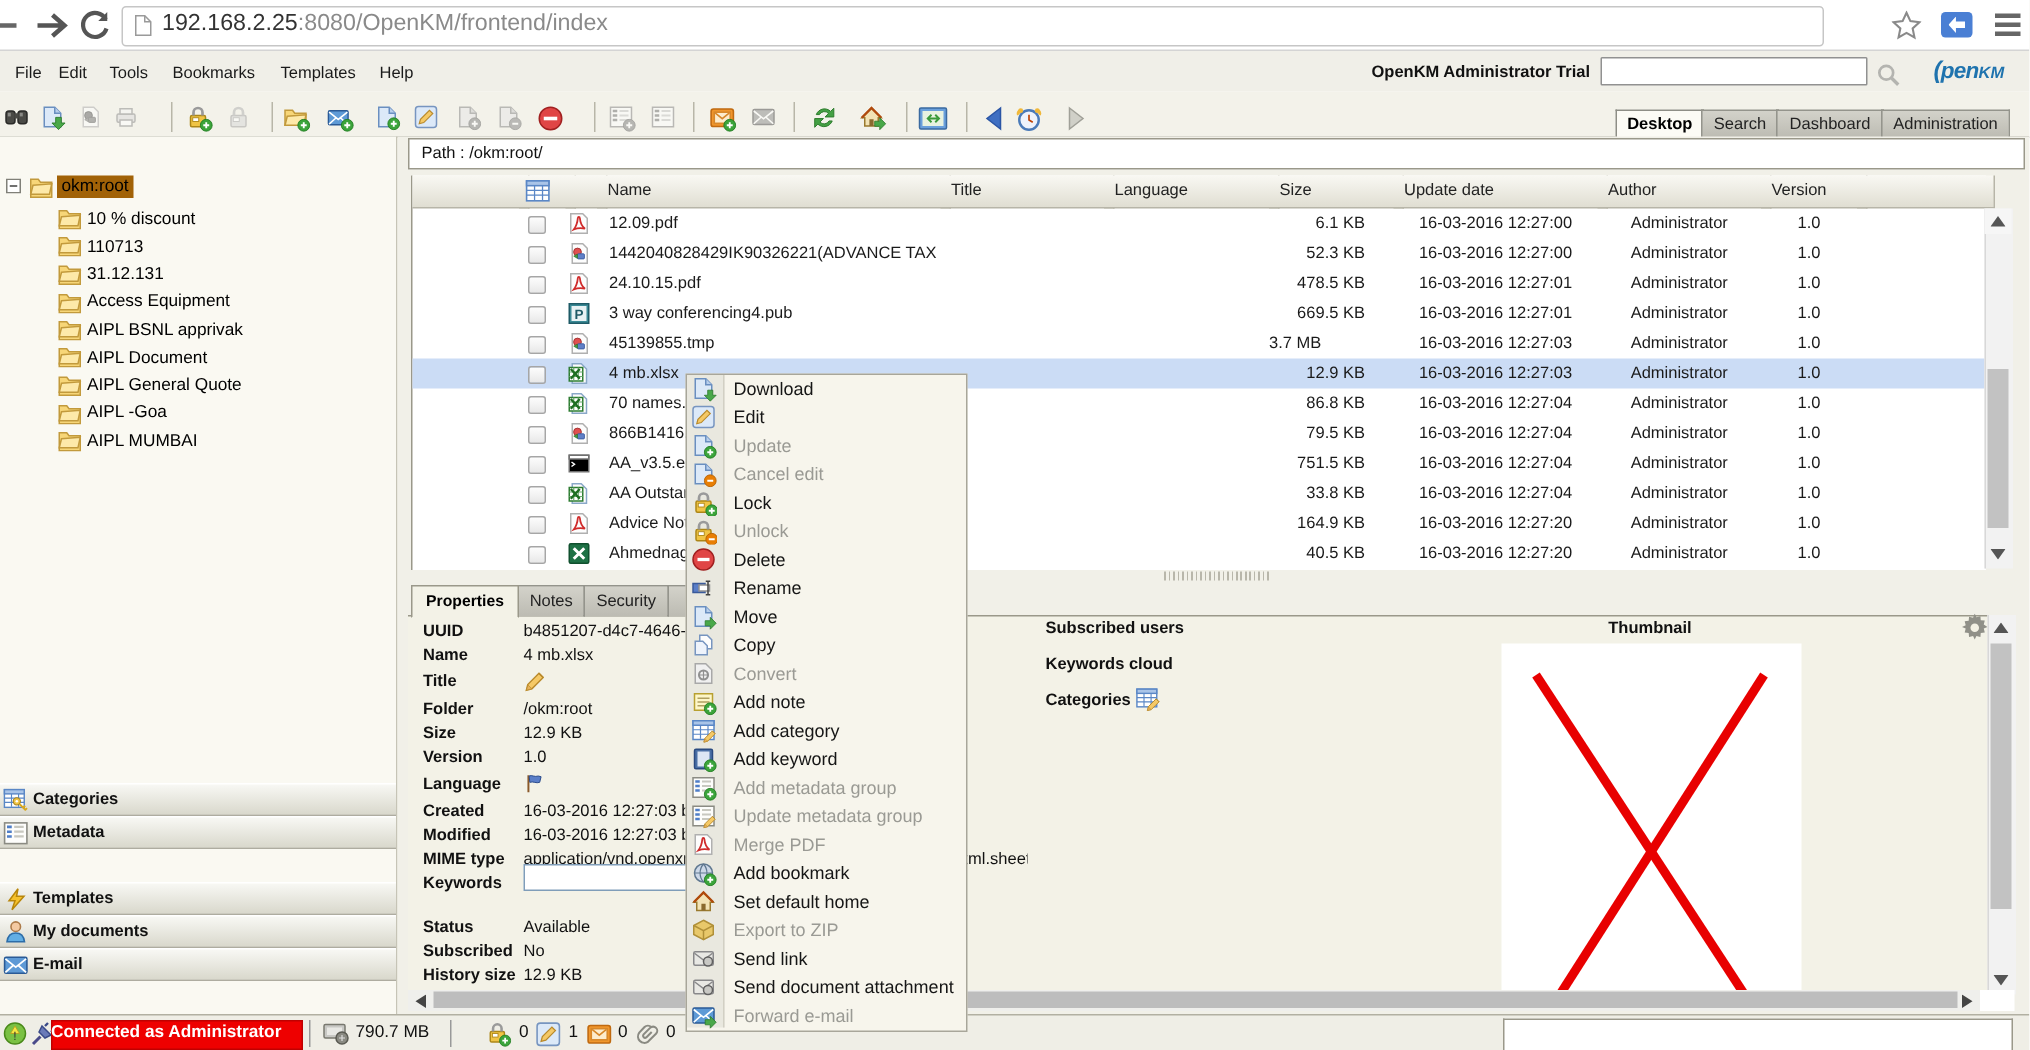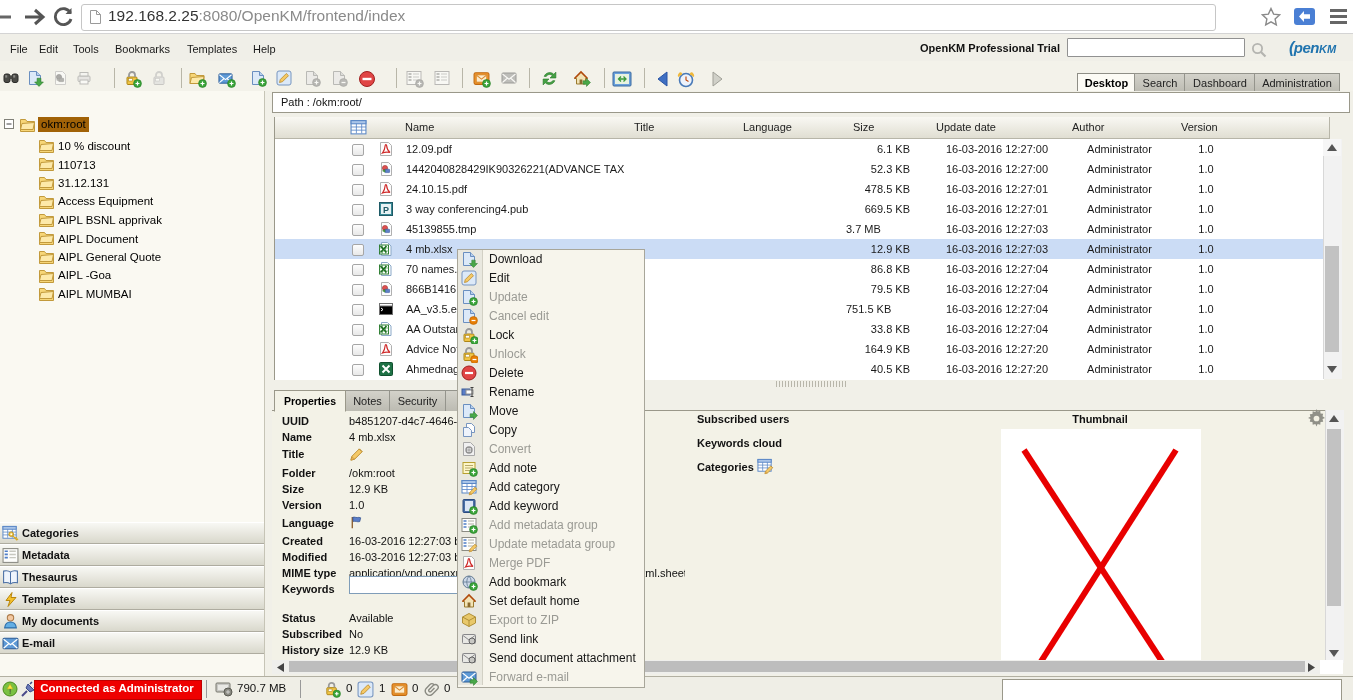--- a/index.html
+++ b/index.html
@@ -230,21 +230,21 @@
 <div class="abs" style="left:1330px;top:15px;width:17px;height:3px;background:#666"></div>
 <div class="abs" style="left:1330px;top:21px;width:17px;height:3px;background:#666"></div>
 
 <div class="abs" style="left:0;top:34px;width:1353px;height:27px;background:#f0efe8"></div>
 <div class="abs" style="left:10px;top:43px;font-size:11px;color:#1a1a1a">File</div>
 <div class="abs" style="left:39px;top:43px;font-size:11px;color:#1a1a1a">Edit</div>
 <div class="abs" style="left:73px;top:43px;font-size:11px;color:#1a1a1a">Tools</div>
 <div class="abs" style="left:115px;top:43px;font-size:11px;color:#1a1a1a">Bookmarks</div>
 <div class="abs" style="left:187px;top:43px;font-size:11px;color:#1a1a1a">Templates</div>
 <div class="abs" style="left:253px;top:43px;font-size:11px;color:#1a1a1a">Help</div>
-<div class="abs" style="left:800px;top:42px;width:260px;text-align:right;font-size:11px;font-weight:bold;color:#111">OpenKM Professional Trial</div>
+<div class="abs" style="left:800px;top:42px;width:260px;text-align:right;font-size:11px;font-weight:bold;color:#111">OpenKM Administrator Trial</div>
 <div class="abs" style="left:1067px;top:38px;width:176px;height:17px;background:#fff;border:1px solid #919191;border-radius:1px"></div>
 <svg class="abs" style="left:1251px;top:42px" width="16" height="16">
       <circle cx="6.5" cy="6.5" r="4.6" fill="none" stroke="#b4b4b0" stroke-width="1.8"></circle>
       <path d="M10 10l4.5 4.5" stroke="#b4b4b0" stroke-width="2.2"></path>
     </svg>
 <div class="abs" style="left:1289px;top:39px;width:54px;height:18px;font-size:16px;font-weight:bold;font-style:italic;color:#1f73ae;letter-spacing:-0.5px">(<span style="font-size:15px">pen</span><span style="font-size:11px;letter-spacing:0">KM</span></div>
 
 <div class="abs" style="left:0;top:61px;width:1353px;height:30px;background:#f3f2ea;border-bottom:1px solid #908e82"></div>
 <div id="toolbar">
 <svg class="abs" style="left:3px;top:70px" width="18" height="18" viewBox="0 0 18 18">
@@ -410,26 +410,20 @@
         <use href="#tableic" width="16" height="16"></use>
         <use href="#keyic" x="6" y="6" width="12" height="12"></use>
       </svg>
       <span style="position:absolute;left:22px">Categories</span>
     </div>
 <div class="abs acc" style="left:0;top:543.5px;width:264px;height:20px">
       <svg class="abs" style="left:2px;top:2px" width="17" height="17" viewBox="0 0 16 16">
         <use href="#formic"></use>
       </svg>
       <span style="position:absolute;left:22px">Metadata</span>
-    </div>
-<div class="abs acc" style="left:0;top:565.5px;width:264px;height:20px">
-      <svg class="abs" style="left:2px;top:2px" width="17" height="17" viewBox="0 0 16 16">
-        <use href="#bookic"></use>
-      </svg>
-      <span style="position:absolute;left:22px">Thesaurus</span>
     </div>
 <div class="abs acc" style="left:0;top:587.5px;width:264px;height:20px">
       <svg class="abs" style="left:3px;top:2px" width="16" height="17" viewBox="0 0 16 16">
         <path d="M9 1L3 9h4l-2 6 8-9H8z" fill="#f5c12c" stroke="#b8860b"></path>
       </svg>
       <span style="position:absolute;left:22px">Templates</span>
     </div>
 <div class="abs acc" style="left:0;top:609.5px;width:264px;height:20px">
       <svg class="abs" style="left:2px;top:2px" width="17" height="17" viewBox="0 0 16 16">
         <use href="#person"></use>
@@ -533,21 +527,21 @@
 <div class="abs" style="left:406px;top:279px;width:219px;height:20px;line-height:20px;font-size:11px;color:#1a1a1a;white-space:nowrap;overflow:hidden">866B1416.tmp</div>
 <div class="abs" style="left:846px;top:279px;width:64px;height:20px;line-height:20px;font-size:11px;color:#1a1a1a;text-align:right">79.5 KB</div>
 <div class="abs" style="left:929px;top:279px;width:136px;height:20px;line-height:20px;font-size:11px;color:#1a1a1a;text-align:center">16-03-2016 12:27:04</div>
 <div class="abs" style="left:1065px;top:279px;width:109px;height:20px;line-height:20px;font-size:11px;color:#1a1a1a;text-align:center">Administrator</div>
 <div class="abs" style="left:1174px;top:279px;width:64px;height:20px;line-height:20px;font-size:11px;color:#1a1a1a;text-align:center">1.0</div>
 <div class="abs" style="left:352px;top:304px;width:10px;height:10px;background:linear-gradient(#fdfdfd,#e8e8e8);border:1px solid #a6a6a6;border-radius:2px"></div>
 <svg class="abs" style="left:378px;top:301px" width="16" height="16" viewBox="0 0 16 16">
       <use href="#exe"></use>
     </svg>
 <div class="abs" style="left:406px;top:299px;width:219px;height:20px;line-height:20px;font-size:11px;color:#1a1a1a;white-space:nowrap;overflow:hidden">AA_v3.5.exe</div>
-<div class="abs" style="left:846px;top:299px;width:64px;height:20px;line-height:20px;font-size:11px;color:#1a1a1a;text-align:left">751.5 KB</div>
+<div class="abs" style="left:846px;top:299px;width:64px;height:20px;line-height:20px;font-size:11px;color:#1a1a1a;text-align:right">751.5 KB</div>
 <div class="abs" style="left:929px;top:299px;width:136px;height:20px;line-height:20px;font-size:11px;color:#1a1a1a;text-align:center">16-03-2016 12:27:04</div>
 <div class="abs" style="left:1065px;top:299px;width:109px;height:20px;line-height:20px;font-size:11px;color:#1a1a1a;text-align:center">Administrator</div>
 <div class="abs" style="left:1174px;top:299px;width:64px;height:20px;line-height:20px;font-size:11px;color:#1a1a1a;text-align:center">1.0</div>
 <div class="abs" style="left:352px;top:324px;width:10px;height:10px;background:linear-gradient(#fdfdfd,#e8e8e8);border:1px solid #a6a6a6;border-radius:2px"></div>
 <svg class="abs" style="left:378px;top:321px" width="16" height="16" viewBox="0 0 16 16">
       <use href="#excel"></use>
     </svg>
 <div class="abs" style="left:406px;top:319px;width:219px;height:20px;line-height:20px;font-size:11px;color:#1a1a1a;white-space:nowrap;overflow:hidden">AA Outstanding.xlsx</div>
 <div class="abs" style="left:846px;top:319px;width:64px;height:20px;line-height:20px;font-size:11px;color:#1a1a1a;text-align:right">33.8 KB</div>
 <div class="abs" style="left:929px;top:319px;width:136px;height:20px;line-height:20px;font-size:11px;color:#1a1a1a;text-align:center">16-03-2016 12:27:04</div>
@@ -659,21 +653,21 @@
       <circle cx="8" cy="8" r="7" fill="#7ac143" stroke="#4a8a1a"></circle>
       <path d="M8 3l3 5H5z" fill="#f5e642" stroke="#b8a020" stroke-width=".6"></path>
       <text x="8" y="12.5" font-size="8" text-anchor="middle" fill="#333">!</text>
     </svg>
 <svg class="abs" style="left:20px;top:680px" width="18" height="18" viewBox="0 0 18 18">
       <path d="M2 16l5-5" stroke="#4a4a8a" stroke-width="2"></path>
       <path d="M6 8l4 4 4-2-6-6z" fill="#6a7ab8" stroke="#3a4a88"></path>
       <path d="M10 4l2-2M14 8l2-2" stroke="#3a4a88" stroke-width="1.6"></path>
     </svg>
 <div class="abs" style="left:34px;top:680px;width:166px;height:18px;background:#ee0000;border:1px solid #c00000"></div>
-<div class="abs" style="left:34px;top:682px;width:166px;text-align:center;font-size:11.5px;font-weight:bold;color:#fff;white-space:nowrap">Connected as Administrator</div>
+<div class="abs" style="left:34px;top:682px;width:166px;font-size:11.5px;font-weight:bold;color:#fff;white-space:nowrap">Connected as Administrator</div>
 <div class="abs" style="left:206px;top:680px;width:1px;height:18px;background:#999"></div>
 <svg class="abs" style="left:215px;top:681px" width="18" height="16" viewBox="0 0 18 16">
       <rect x="1" y="2" width="14" height="9" rx="1" fill="#c8c8c4" stroke="#78786f"></rect>
       <rect x="3" y="4" width="10" height="5" fill="#e8e8e4"></rect>
       <circle cx="13" cy="11" r="4" fill="#8a8a82" stroke="#5a5a52"></circle>
       <path d="M11 11h4M13 9v4" stroke="#ddd" stroke-width=".8"></path>
     </svg>
 <div class="abs" style="left:237px;top:682px;font-size:11.5px;color:#111">790.7 MB</div>
 <div class="abs" style="left:300px;top:680px;width:1px;height:18px;background:#999"></div>
 <svg class="abs" style="left:324px;top:681px" width="17" height="17" viewBox="0 0 18 18">

